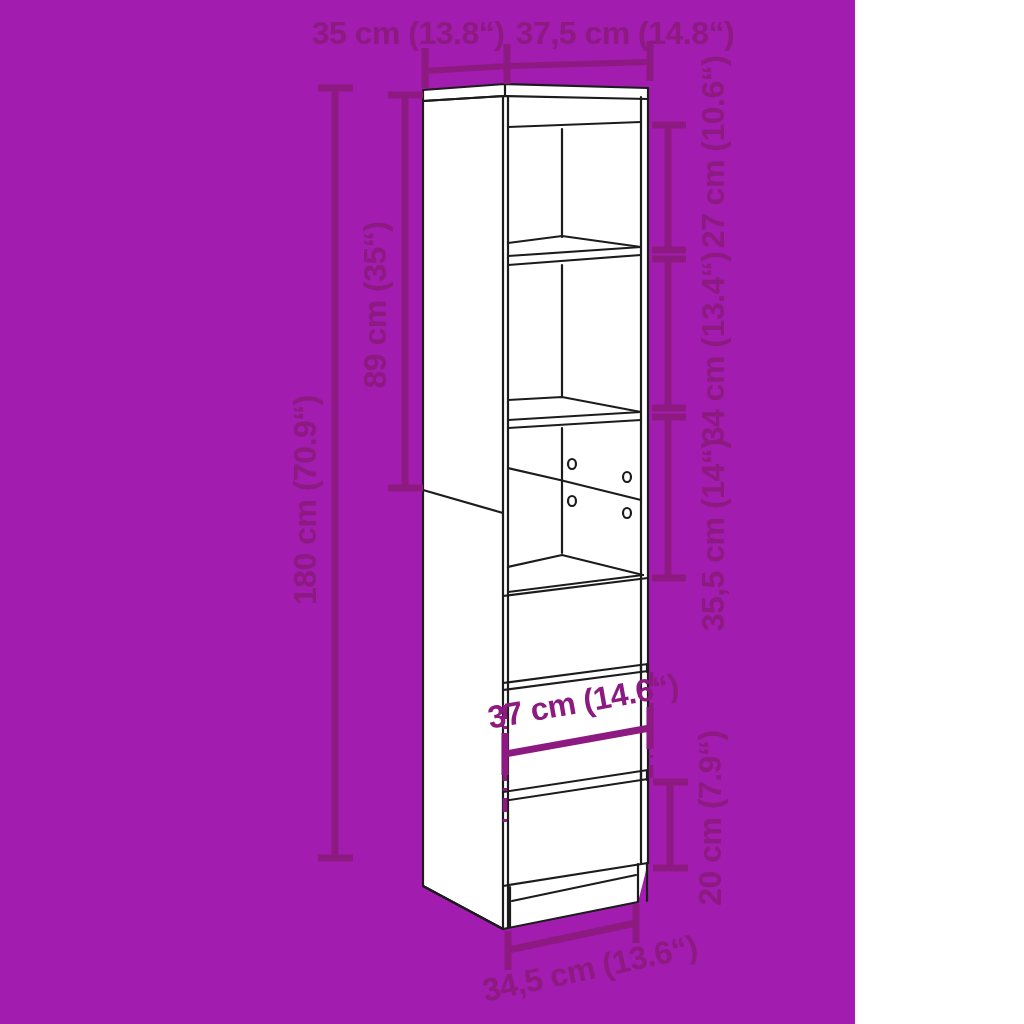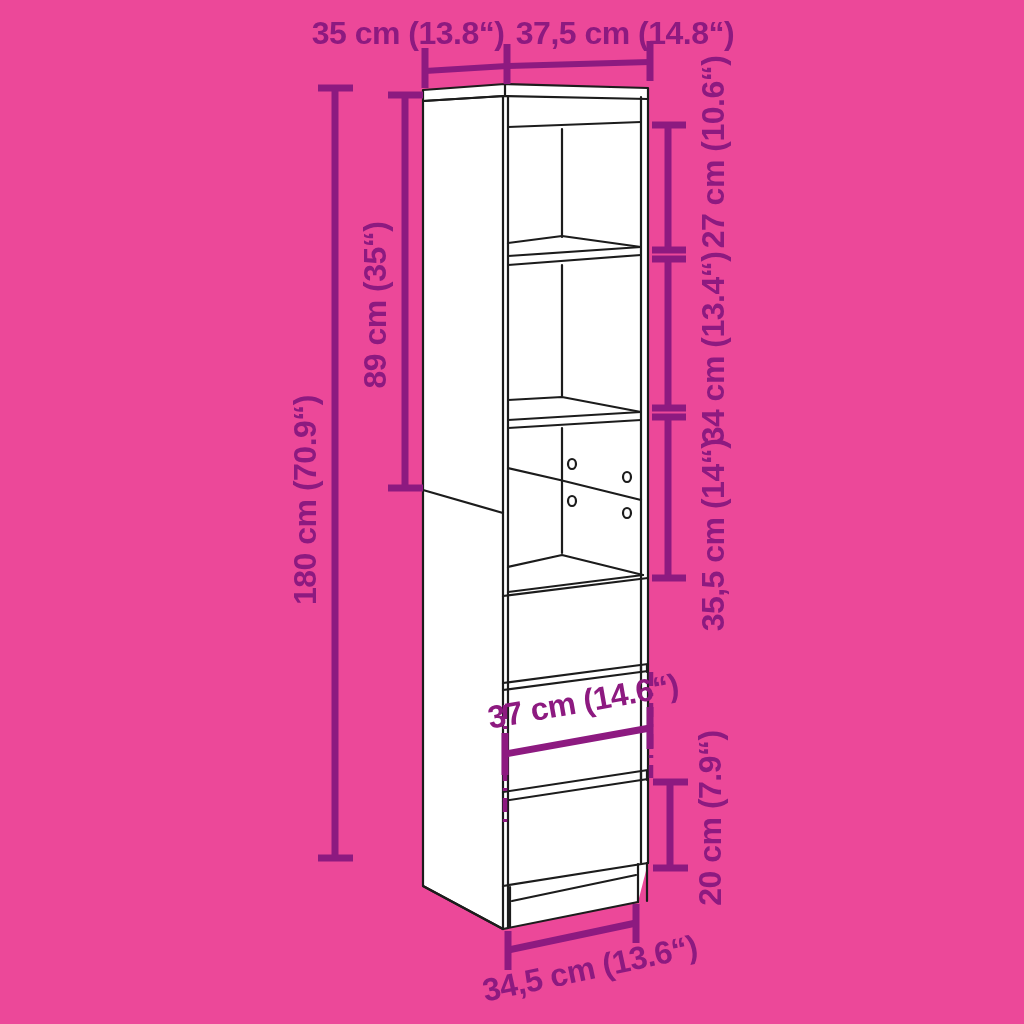--- a/index.html
+++ b/index.html
@@ -1,19 +1,19 @@
 <!DOCTYPE html>
 <html><head>
 <meta charset="utf-8">
 <style>
   html,body{margin:0;padding:0;background:#ffffff;}
   .stage{
     position:relative;
-    width:1024px;height:1024px;
-    background:#ec4899;
+    width:855px;height:1024px;
+    background:#a21caf;
     overflow:hidden;
     font-family:"Liberation Sans","DejaVu Sans",sans-serif;
   }
   svg text{
     font-family:"Liberation Sans","DejaVu Sans",sans-serif;
     font-weight:700;
     font-size:32px;
     letter-spacing:-0.5px;
   }
 </style>

